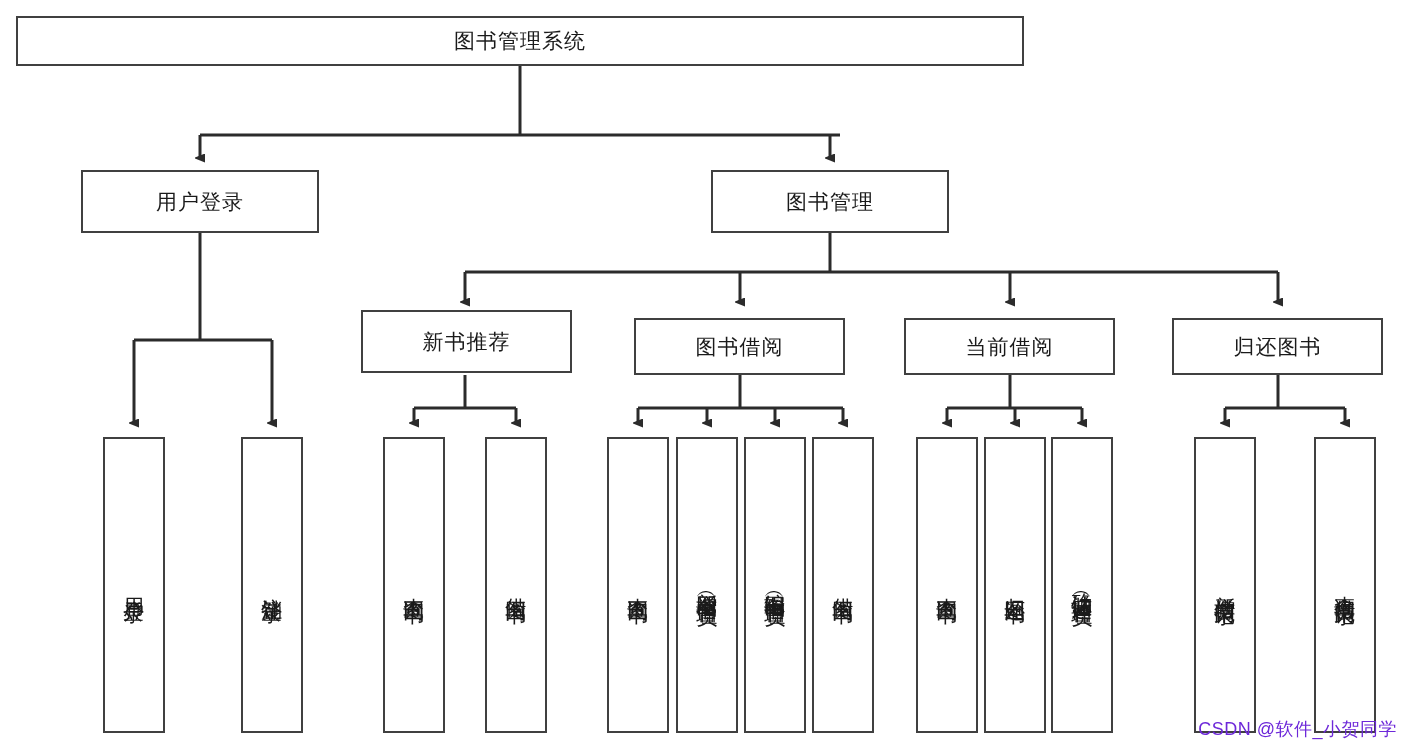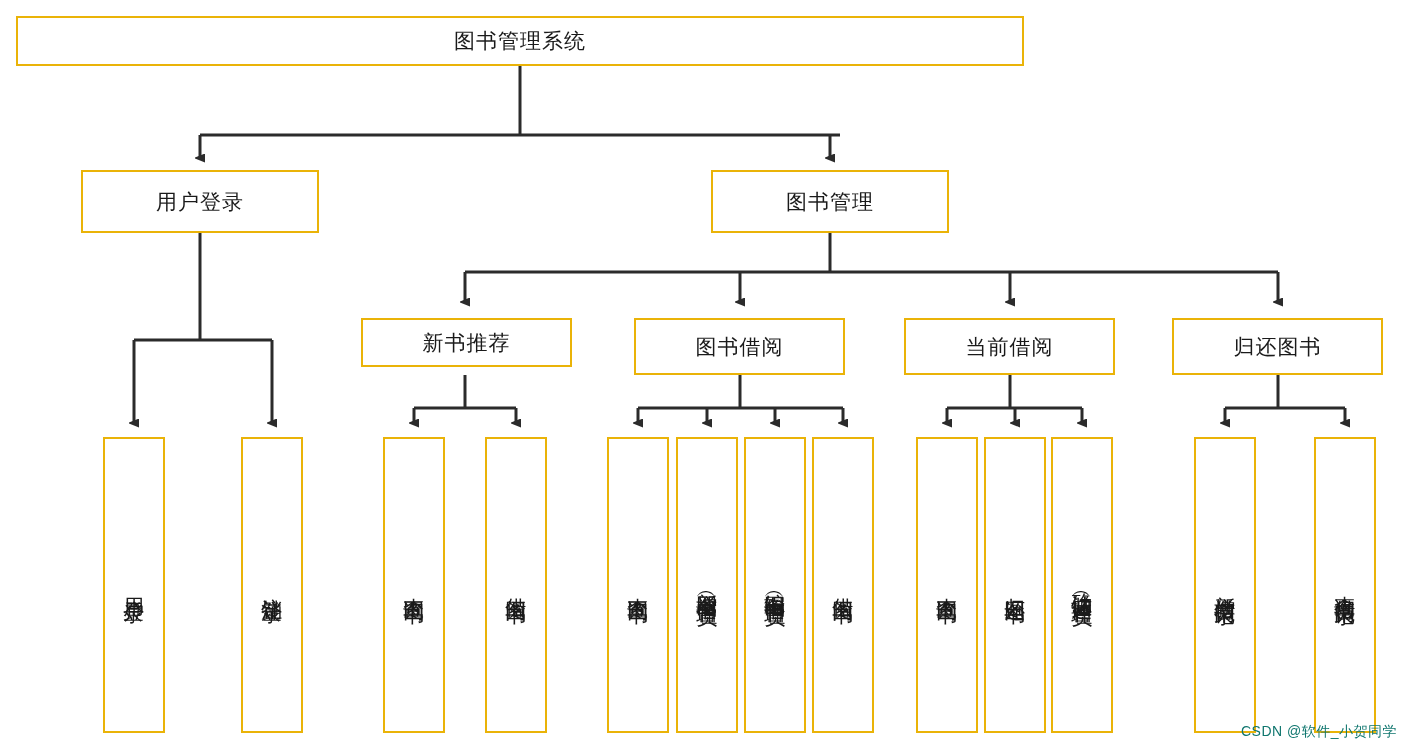--- a/index.html
+++ b/index.html
@@ -22,21 +22,21 @@
     left: 0;
     top: 0;
     width: 1405px;
     height: 747px;
     pointer-events: none;
   }
   .node {
     position: absolute;
     box-sizing: border-box;
     background: #ffffff;
-    border: 2px solid #eab308;
+    border: 2px solid #404040;
     display: flex;
     align-items: center;
     justify-content: center;
     color: #1a1a1a;
   }
   .node.horiz {
     font-size: 21px;
     letter-spacing: 1px;
   }
   .node.vert {
@@ -49,22 +49,22 @@
     font-size: 21px;
     line-height: 1.32;
     letter-spacing: 2px;
     white-space: nowrap;
     text-align: center;
   }
   .watermark {
     position: absolute;
     right: 8px;
     bottom: 6px;
-    font-size: 14px;
-    color: #0f766e;
+    font-size: 18px;
+    color: #6d28d9;
     letter-spacing: 0.5px;
     white-space: nowrap;
   }
 </style>
 </head>
 <body>
 
 <div id="canvas">
 
   <svg id="edges" viewBox="0 0 1405 747" width="1405" height="747" xmlns="http://www.w3.org/2000/svg">
@@ -121,21 +121,21 @@
     <span>图书管理系统</span>
   </div>
 
   <div class="node horiz" style="left:81px; top:170px; width:238px; height:63px;">
     <span>用户登录</span>
   </div>
   <div class="node horiz" style="left:711px; top:170px; width:238px; height:63px;text-align:right;">
     <span>图书管理</span>
   </div>
 
-  <div class="node horiz" style="left:361px; top:318px; width:211px; height:49px;">
+  <div class="node horiz" style="left:361px; top:310px; width:211px; height:63px;">
     <span>新书推荐</span>
   </div>
   <div class="node horiz" style="left:634px; top:318px; width:211px; height:57px;">
     <span>图书借阅</span>
   </div>
   <div class="node horiz" style="left:904px; top:318px; width:211px; height:57px;">
     <span>当前借阅</span>
   </div>
   <div class="node horiz" style="left:1172px; top:318px; width:211px; height:57px;">
     <span>归还图书</span>

